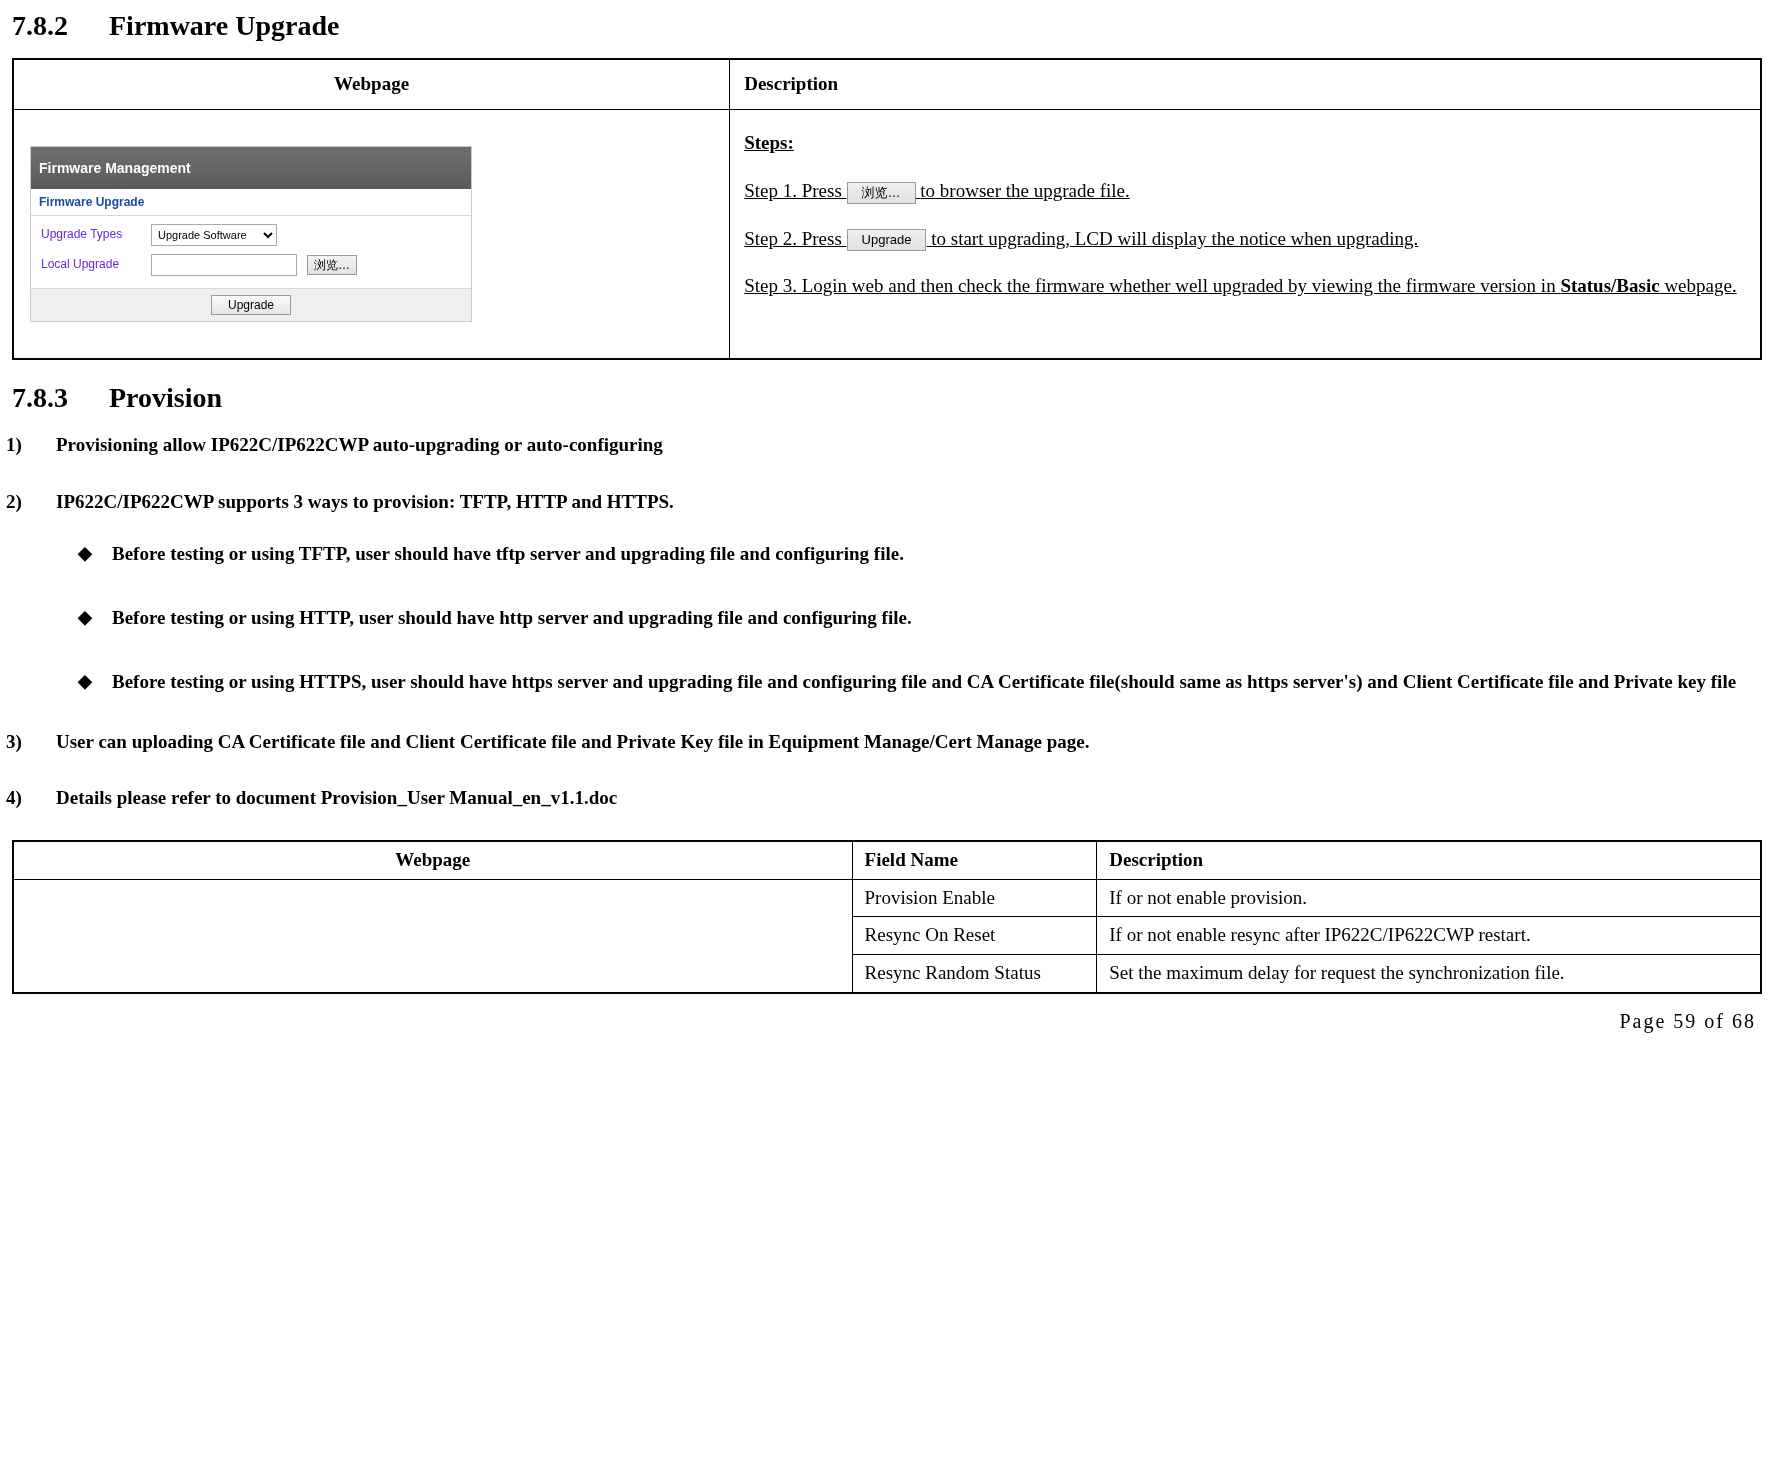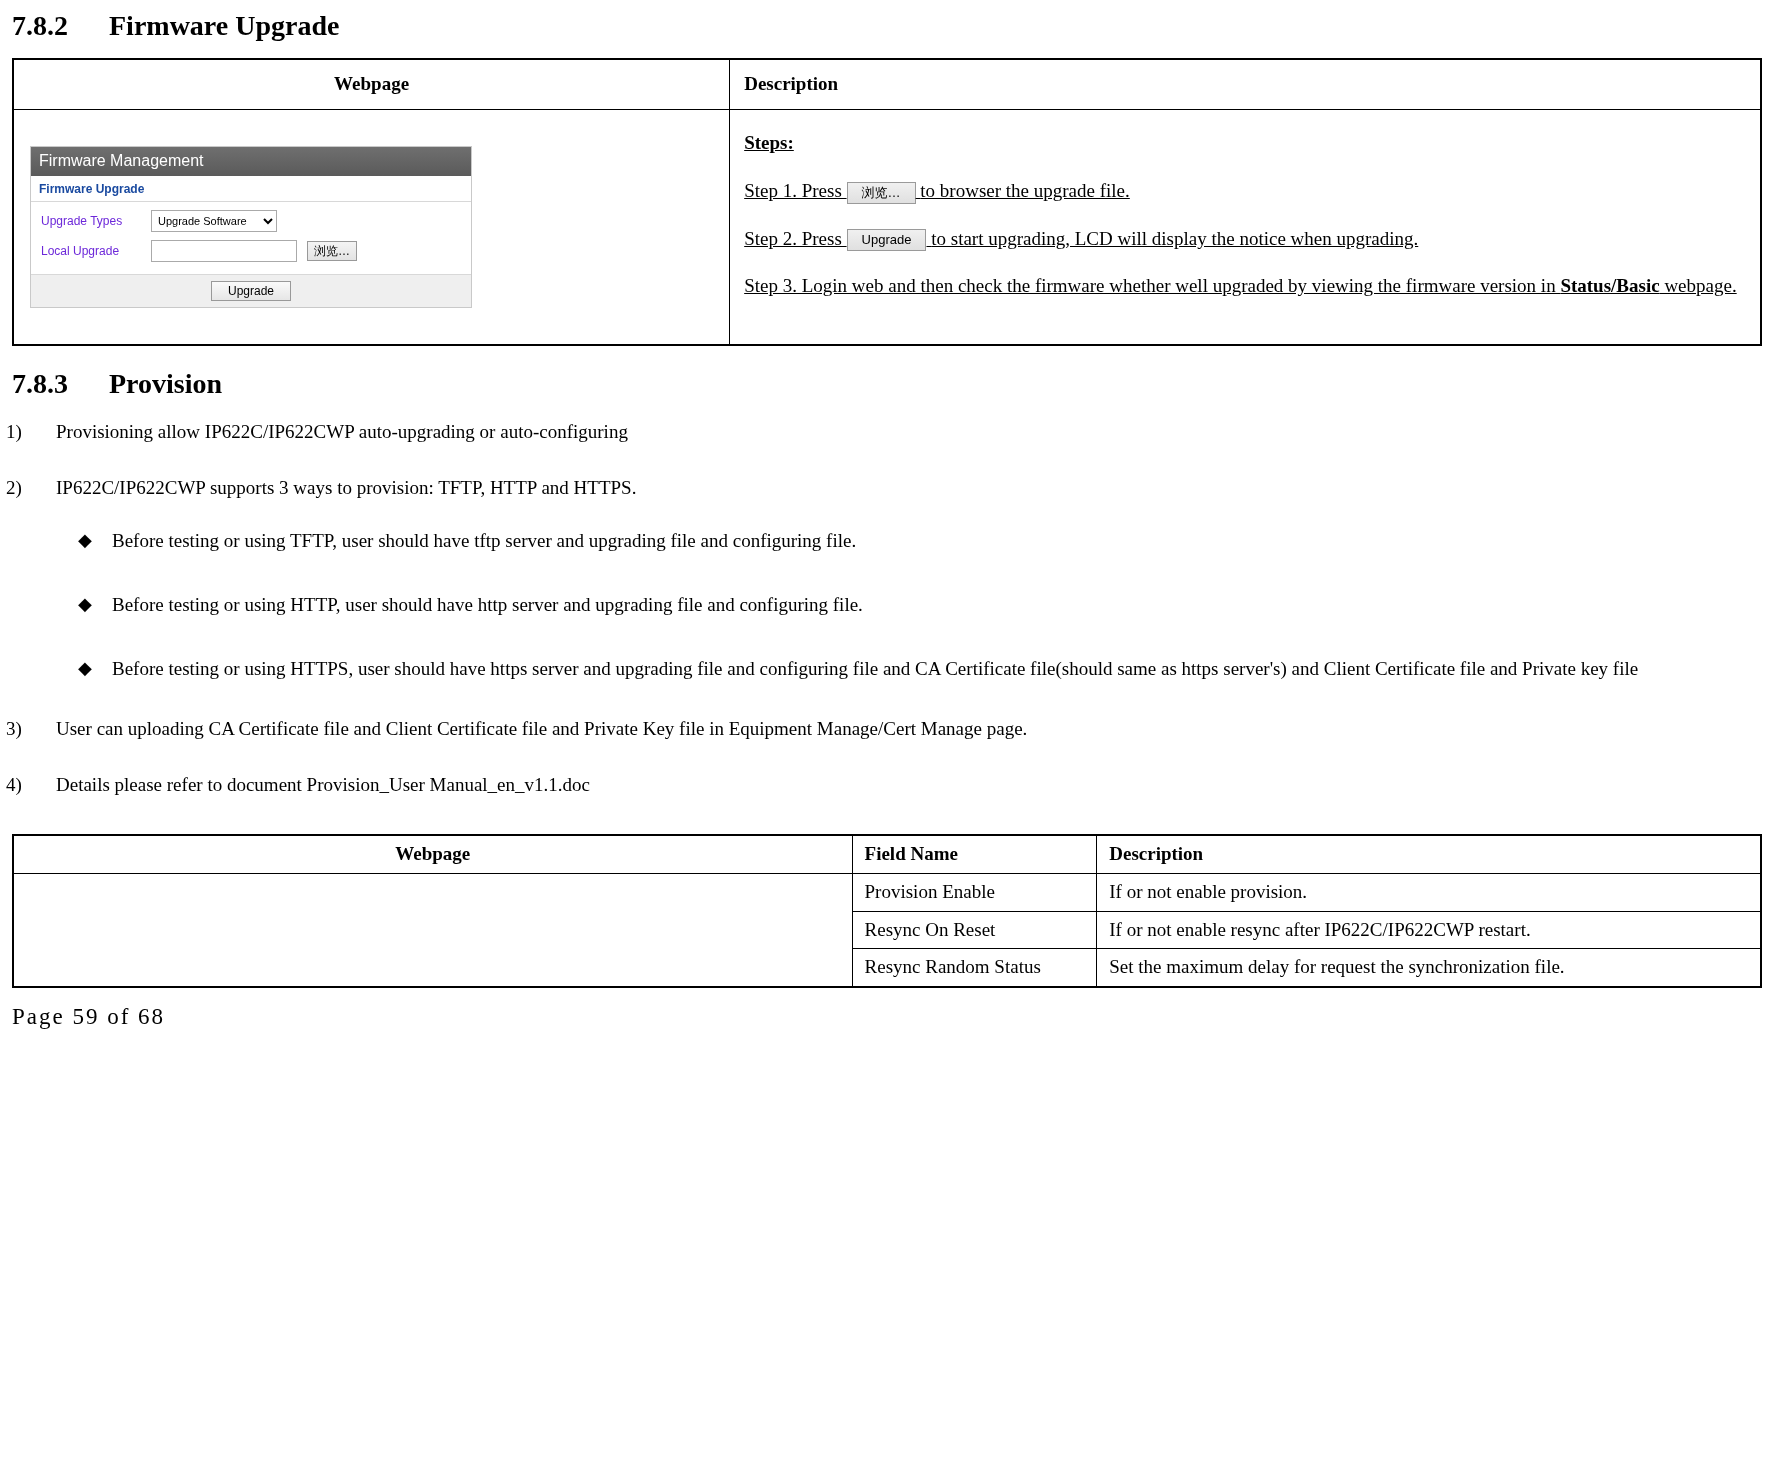--- a/index.html
+++ b/index.html
@@ -46,23 +46,23 @@
     font-family: Arial, Helvetica, sans-serif;
     font-size: 12px;
     color: #333;
     border: 1px solid #c9c9c9;
     width: 440px;
     background: #fff;
   }
   .fm-titlebar {
     background: linear-gradient(#6f6f6f,#5a5a5a);
     color: #fff;
-    font-weight: normal;
-    padding: 4px 8px;
-    font-size: 16px;
+    font-weight: bold;
+    padding: 12px 8px;
+    font-size: 14px;
   }
   .fm-subtitle {
     padding: 6px 8px 4px 8px;
     color: #1a4aa0;
     font-weight: bold;
     border-bottom: 1px solid #d8d8d8;
   }
   .fm-body { padding: 8px 10px 4px 10px; }
   .fm-row { display:flex; align-items:center; margin-bottom:8px; gap:10px; }
   .fm-label { width: 100px; color:#6d28d9; }
@@ -110,21 +110,22 @@
     padding: 2px 14px;
     line-height: 16px;
   }
   .desc-block { line-height: 2.2; }
   .desc-block p { margin: 0 0 6px 0; text-decoration: underline; }
   .bold { font-weight: bold; }
   
   ol.numlist {
     list-style: none;
     padding: 0 0 0 44px;
-    margin: 14px 0 34px 0;
+    margin: 14px 0 26px 0;
+    font-weight: bold;
   }
   ol.numlist > li {
     margin-bottom: 26px;
     line-height: 1.6;
   }
   ol.numlist > li > .num {
     display:inline-block; width:50px; margin-left:-50px;
   }
   ul.diamond {
     list-style: none;
@@ -153,21 +154,22 @@
   table.outer2 th, table.outer2 td {
     border: 1px solid #000;
     padding: 6px 12px;
     text-align: left;
     vertical-align: middle;
     font-size: 19px;
   }
   table.outer2 th.center { text-align: center; }
   table.outer2 td.field { width: 150px; }
   .page-footer {
-    font-size: 23px;
+    text-align: right;
+    font-size: 20px;
     letter-spacing: 2px;
     margin-top: 14px;
     padding-right: 6px;
   }
 </style>
 </head>
 <body>
 
 <h2 class="section-heading">
   <span class="secnum">7.8.2</span>

